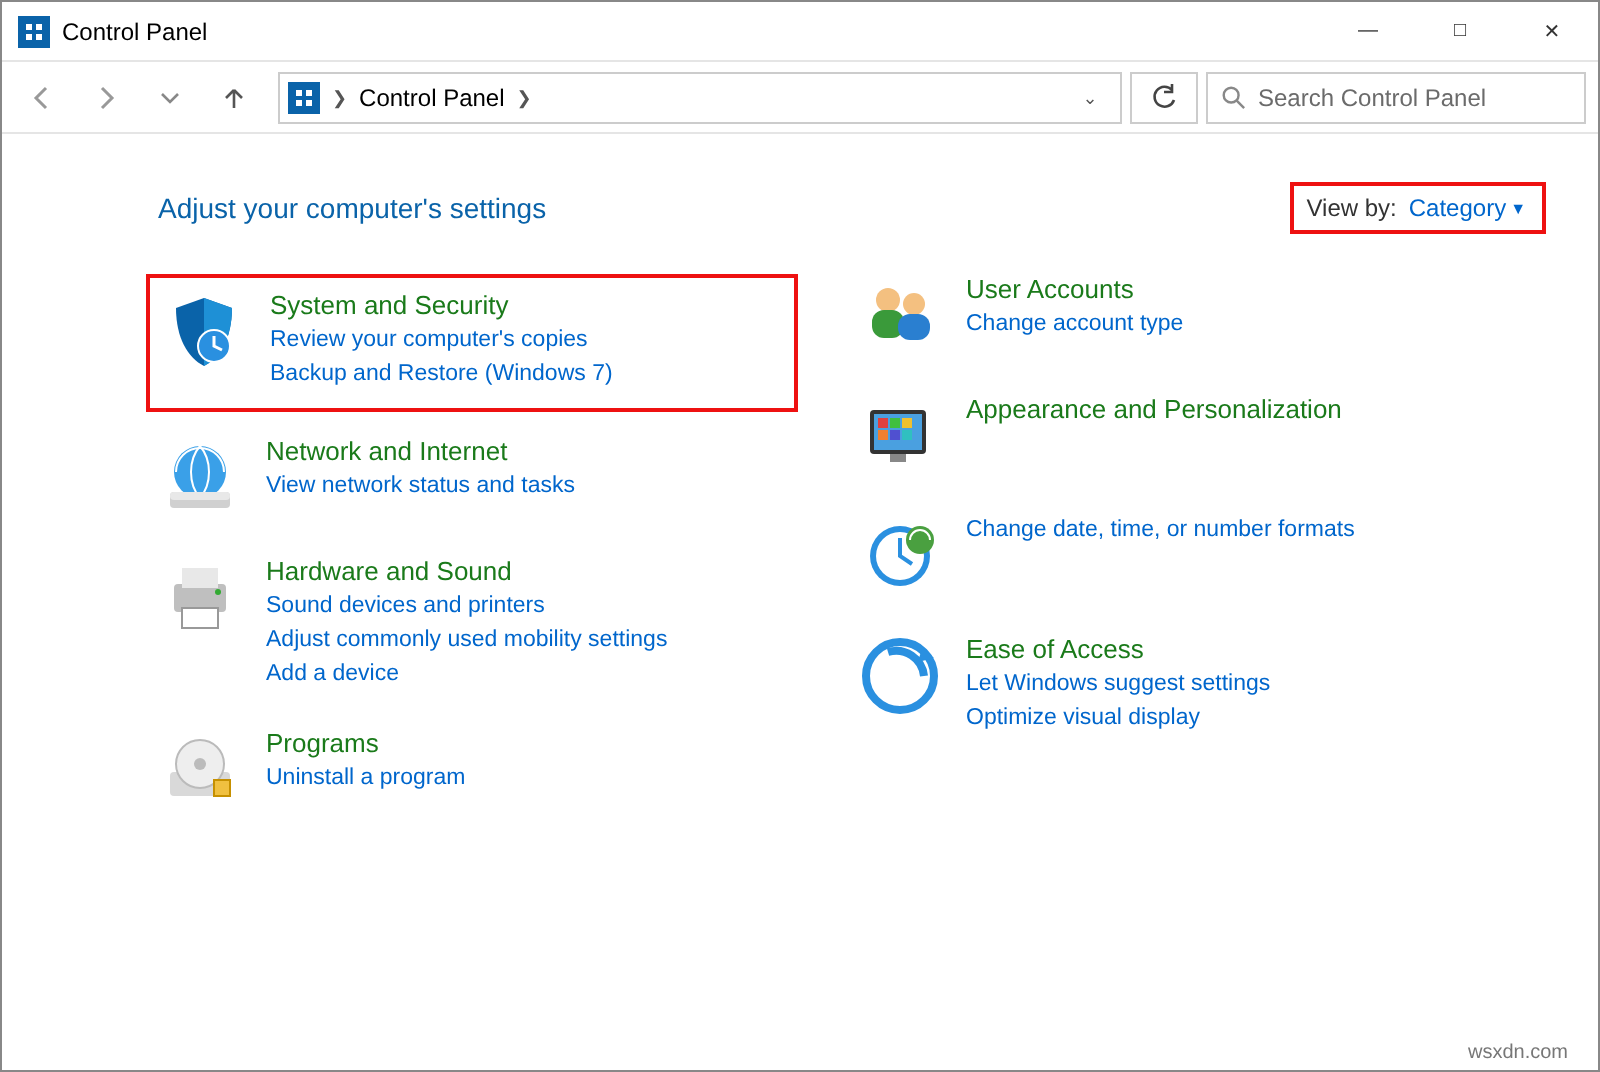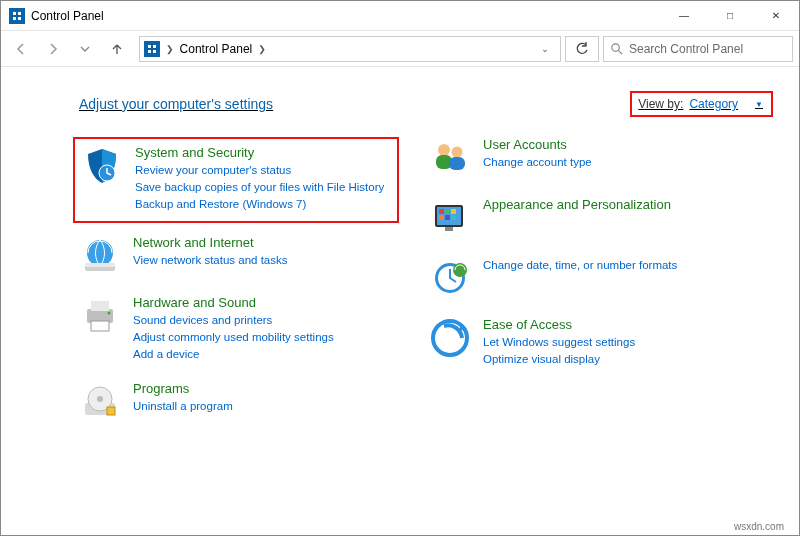--- a/index.html
+++ b/index.html
@@ -15,25 +15,25 @@
   .navbtn.enabled { color:#333; }
   .addressbar { flex:1; height:26px; border:1px solid #ccc; display:flex; align-items:center; padding:0 4px; gap:6px; margin-left:4px; }
   .addressbar .cp-icon { width:16px; height:16px; background:#0a63a9; display:flex; align-items:center; justify-content:center; }
   .breadcrumb { display:flex; align-items:center; gap:6px; color:#000; }
   .breadcrumb-sep { color:#555; font-size:9px; }
   .addr-right { margin-left:auto; display:flex; align-items:center; }
   .addr-drop { width:22px; height:24px; display:flex; align-items:center; justify-content:center; color:#555; font-size:9px; }
   .refresh { width:34px; height:26px; border:1px solid #ccc; display:flex; align-items:center; justify-content:center; }
   .searchbox { width:190px; height:26px; border:1px solid #ccc; display:flex; align-items:center; padding:0 6px; color:#6b6b6b; gap:6px; }
   .content { padding: 24px 26px 10px 78px; }
-  .heading-row { display:flex; align-items:center; margin-bottom:20px;text-decoration:underline; }
+  .heading-row { display:flex; align-items:center; margin-bottom:20px; }
   .heading { color:#0a63a9; font-size:14px; }
   .viewby-wrap { margin-left:auto; border:2px solid #e11; padding:4px 8px 4px 6px; display:flex; align-items:center; gap:6px; }
   .viewby-label { color:#333; font-size:12px; }
-  .viewby-value { color:#0066cc; font-size:12px; display:flex; align-items:center; gap:17px; }
+  .viewby-value { color:#0066cc; font-size:12px; display:flex; align-items:center; gap:2px; }
   .viewby-value .caret { font-size:8px; }
   .columns { display:flex; gap:30px; }
   .col { width:320px; }
   .cat { display:flex; gap:12px; margin-bottom:18px; }
   .cat-icon { width:42px; height:42px; flex-shrink:0; display:flex; align-items:center; justify-content:center; }
   .cat-body { padding-top:0; }
   .cat-title { color:#1a7a1a; font-size:13px; margin-bottom:2px; cursor:pointer; }
   .cat-link { color:#0066cc; font-size:11.5px; line-height:17px; cursor:pointer; display:block; }
   .highlight-box { border:2px solid #e11; padding:6px 10px 8px 6px; margin-left:-6px; margin-bottom:12px; }
   .watermark { position:fixed; right:16px; bottom:4px; font-size:10px; color:#777; }
@@ -133,22 +133,21 @@
           <div class="cat-icon">
             <svg viewBox="0 0 42 42" width="42" height="42">
                 <path d="M21 4 L35 9 C35 24 29 34 21 38 C13 34 7 24 7 9 Z" fill="#0a63a9"></path>
                 <path d="M21 4 L35 9 C35 24 29 34 21 38 L21 4 Z" fill="#1e90d6"></path>
                 <circle cx="26" cy="28" r="8" fill="#2a90e0" stroke="#fff" stroke-width="1"></circle>
                 <path d="M26 23 L26 28 L30 30" stroke="#fff" stroke-width="1.5" fill="none"></path>
               </svg>
           </div>
           <div class="cat-body">
             <div class="cat-title">System and Security</div>
-            <span class="cat-link">Review your computer's status</span>
-            <span class="cat-link">Save backup copies of your files with File History</span>
+            <span class="cat-link">Review your computer's copies</span>
             <span class="cat-link">Backup and Restore (Windows 7)</span>
           </div>
         </div>
       </div>
 
       <div class="cat">
         <div class="cat-icon">
           <svg viewBox="0 0 42 42" width="42" height="42">
               <circle cx="21" cy="18" r="13" fill="#3aa0e8"></circle>
               <path d="M9 18 A12 12 0 0 1 33 18" stroke="#fff" fill="none"></path>

